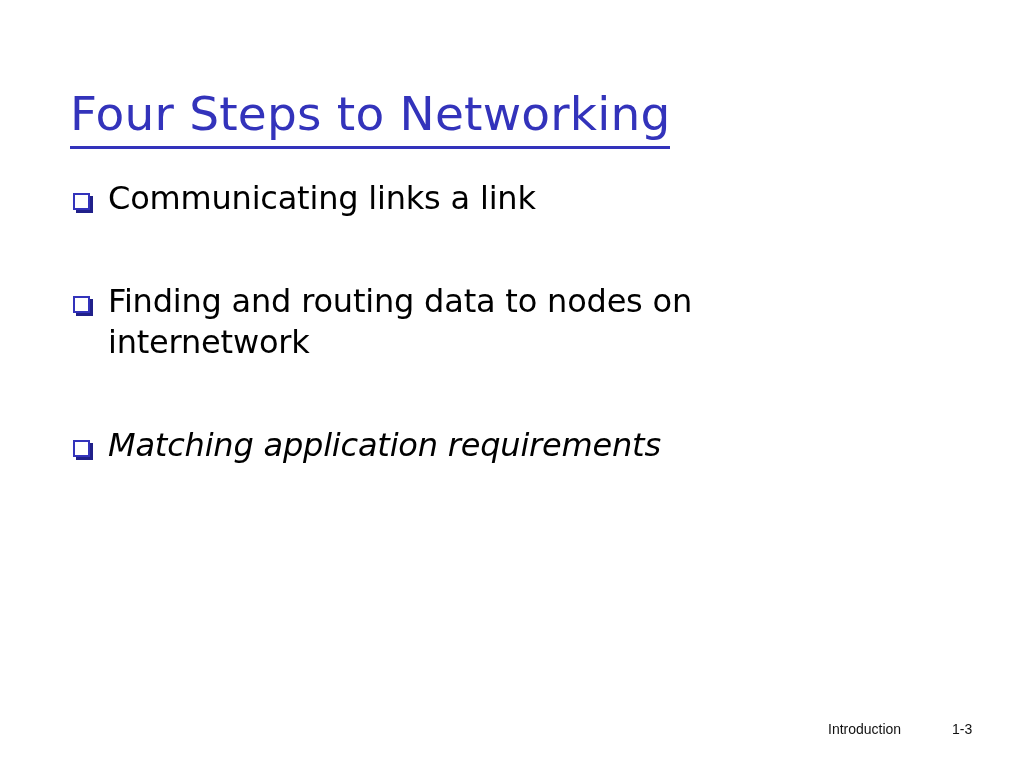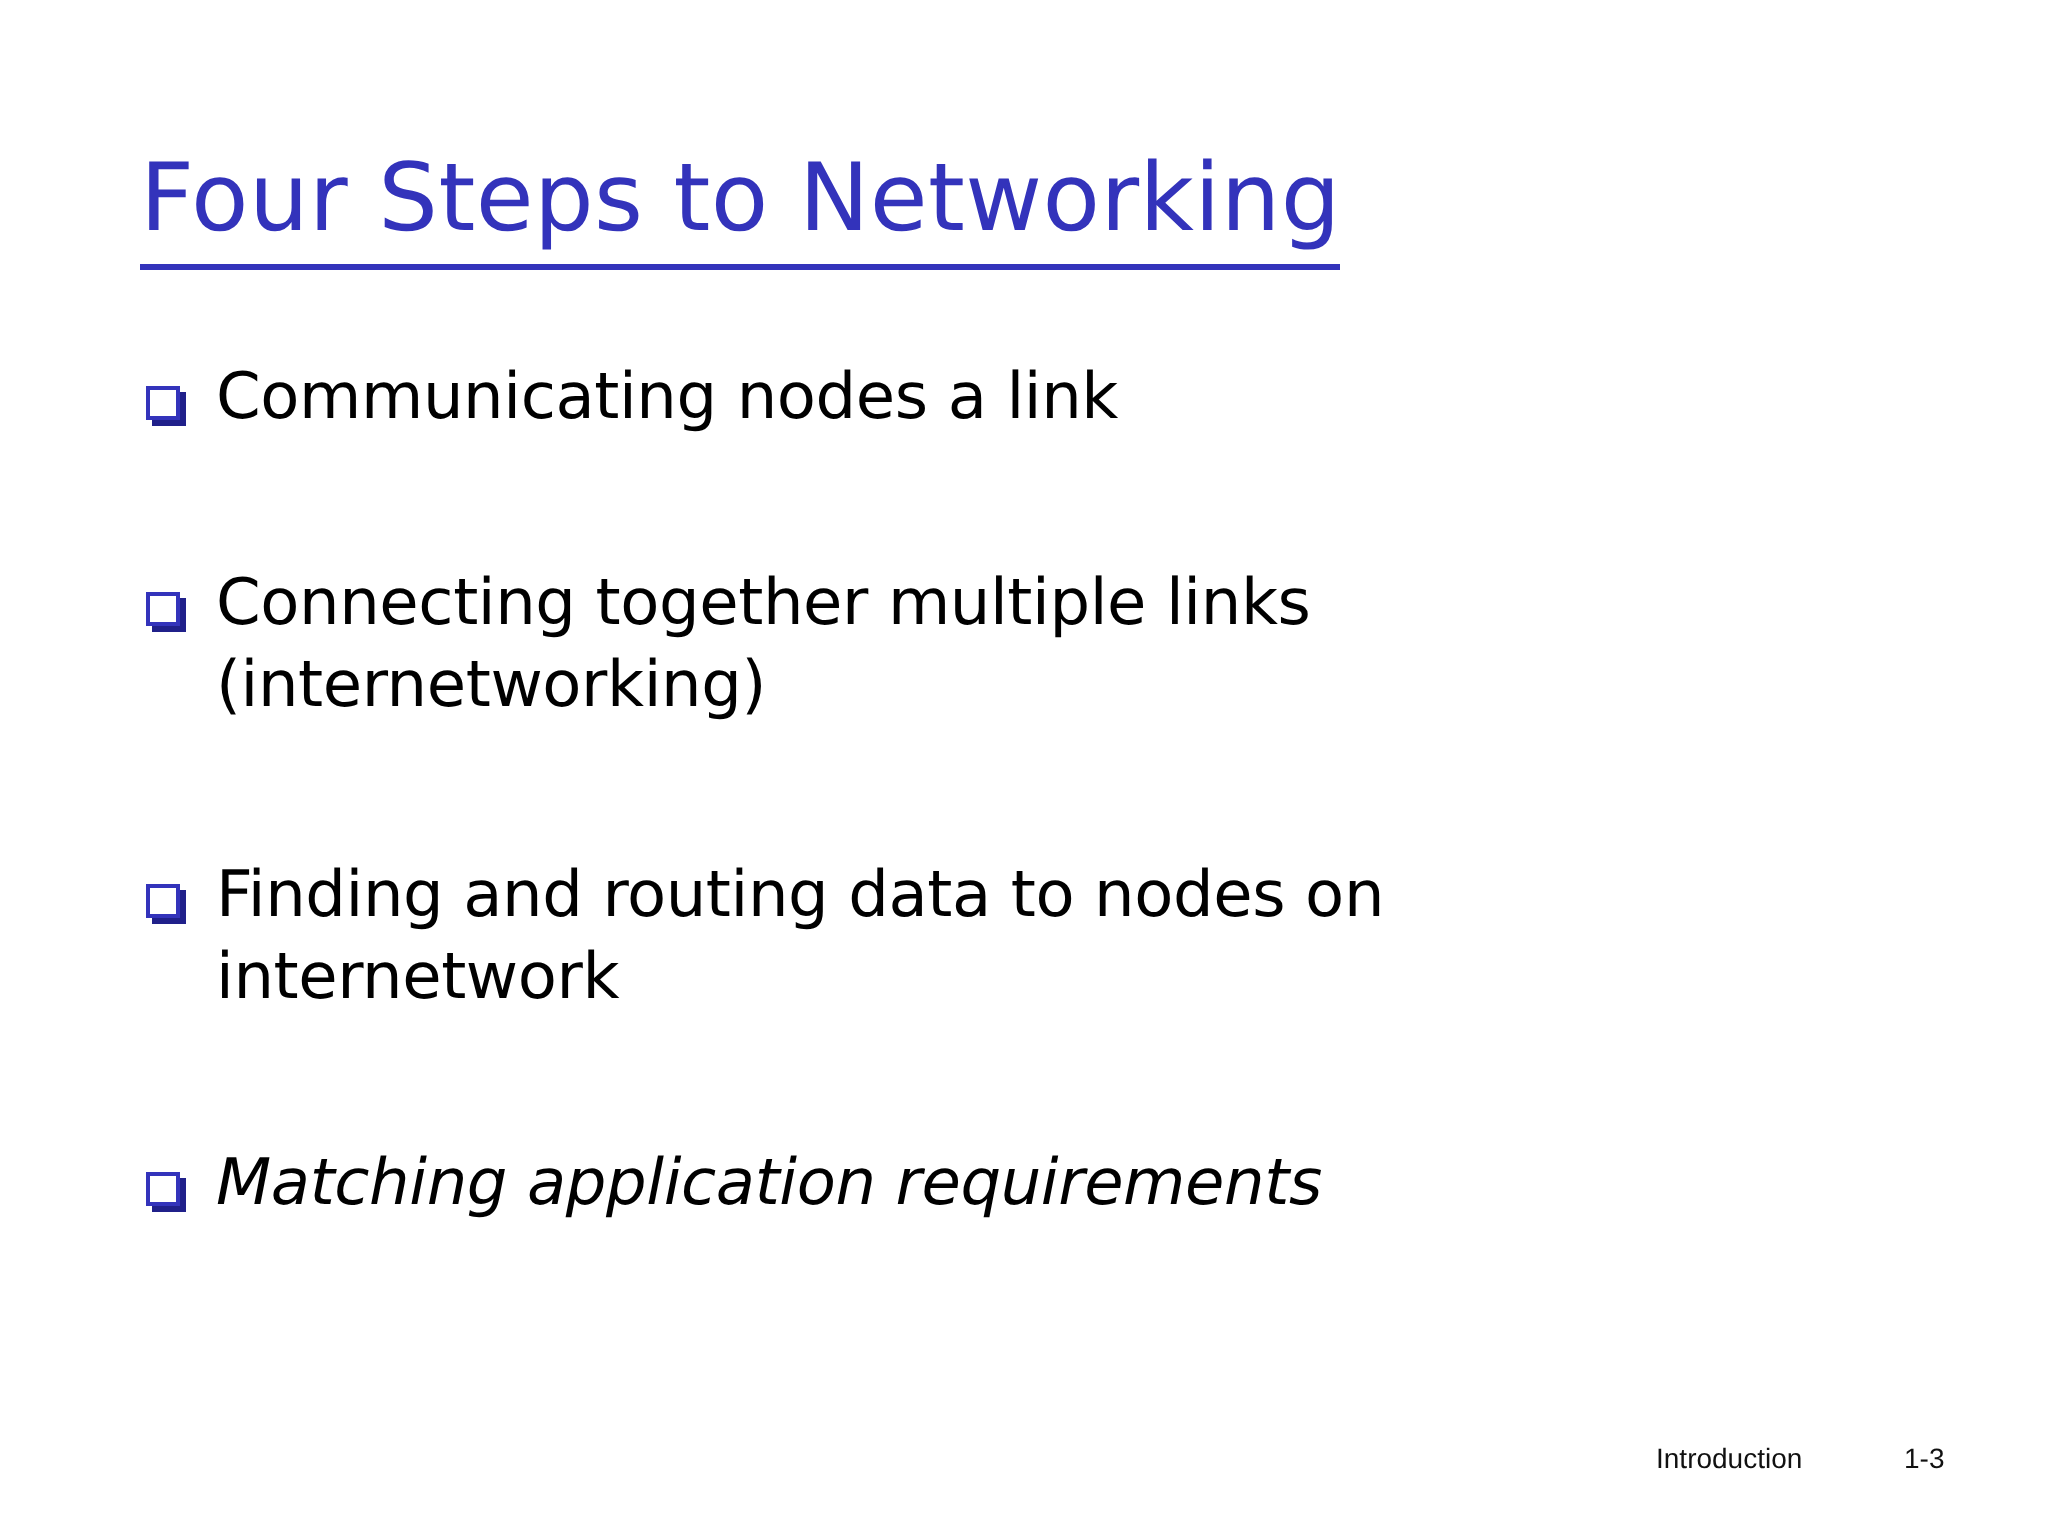--- a/index.html
+++ b/index.html
@@ -15,21 +15,21 @@
     height: 768px;
     background: #ffffff;
     overflow: hidden;
     font-family: "DejaVu Sans", sans-serif;
   }
 
   
   #title-block {
     position: absolute;
     left: 70px;
-    top: 40px;
+    top: 54px;
     width: 880px;
   }
 
   #slide-title {
     display: inline-block;
     font-family: "DejaVu Sans", sans-serif;
     font-size: 47px;
     line-height: 58px;
     font-weight: 400;
     letter-spacing: 0.2px;
@@ -115,27 +115,23 @@
 <div id="slide">
 
   <div id="title-block">
     <h1 id="slide-title">Four Steps to Networking</h1>
   </div>
 
   <div id="bullet-list">
 
     <div class="bullet-row" id="bullet-row-0">
       <span class="bullet-marker"></span>
-      <span class="bullet-text">Communicating nodes a link</span>
+      <span class="bullet-text">Communicating links a link</span>
     </div>
 
-    <div class="bullet-row" id="bullet-row-1">
-      <span class="bullet-marker"></span>
-      <span class="bullet-text">Connecting together multiple links (internetworking)</span>
-    </div>
 
     <div class="bullet-row" id="bullet-row-2">
       <span class="bullet-marker"></span>
       <span class="bullet-text">Finding and routing data to nodes on internetwork</span>
     </div>
 
     <div class="bullet-row" id="bullet-row-3">
       <span class="bullet-marker"></span>
       <span class="bullet-text">Matching application requirements</span>
     </div>

